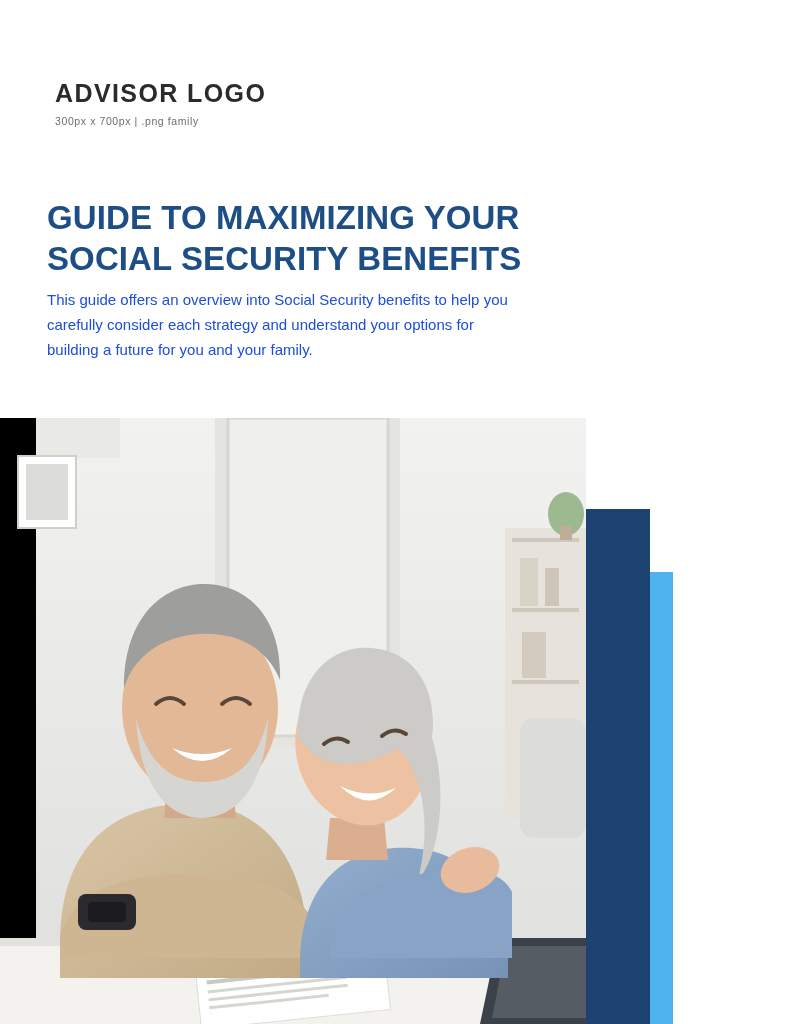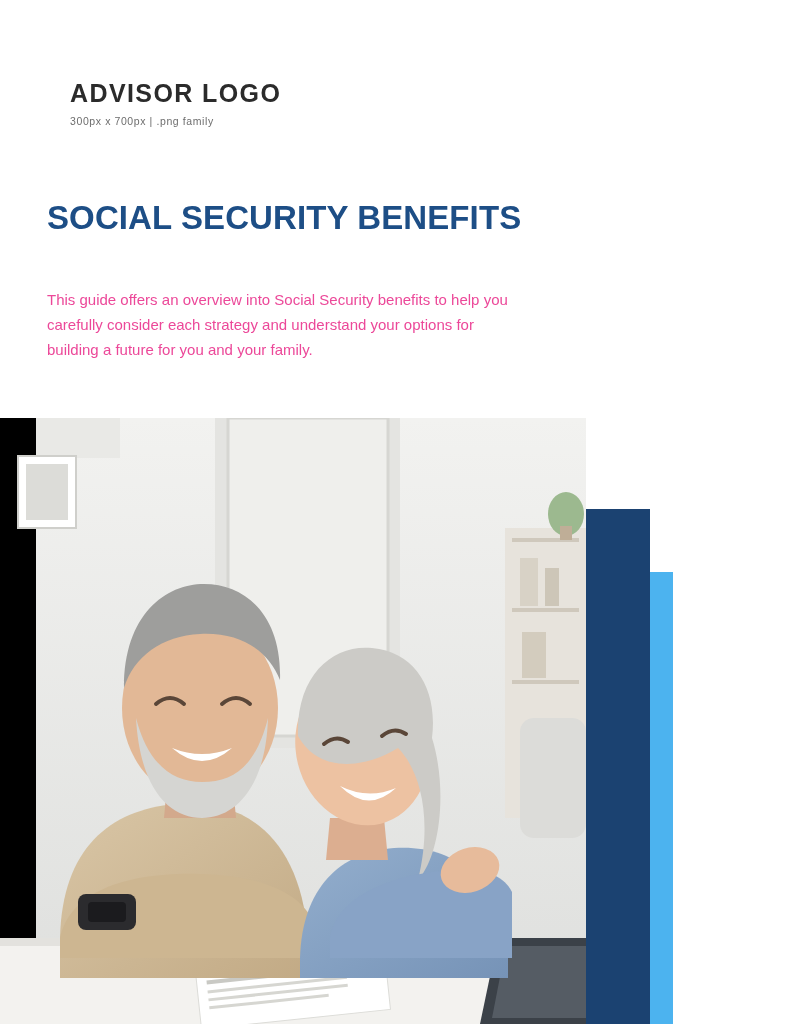--- a/index.html
+++ b/index.html
@@ -19,21 +19,21 @@
     position: absolute;
     left: 0; top: 0;
     width: 791px;
     height: 1024px;
     background: #ffffff;
   }
 
   
   .logo-block {
     position: absolute;
-    left: 70px;
+    left: 55px;
     top: 80px;
     width: 420px;
   }
   .logo-title {
     font-family: "Liberation Sans", sans-serif;
     font-size: 25px;
     font-weight: bold;
     letter-spacing: 1.4px;
     color: #2b2b2b;
     line-height: 1.1;
@@ -66,21 +66,21 @@
 
   
   .doc-intro {
     position: absolute;
     left: 47px;
     top: 272px;
     width: 475px;
     font-family: "Liberation Sans", sans-serif;
     font-size: 15px;
     line-height: 1.68;
-    color: #ec4899;
+    color: #1d4ed8;
   }
 
   
   .bar-dark {
     position: absolute;
     left: 586px;
     top: 509px;
     width: 64px;
     height: 515px;
     background: #1b4271;
@@ -110,20 +110,21 @@
 <body>
 
 <div class="page">
 
   <div class="logo-block">
     <div class="logo-title">ADVISOR LOGO</div>
     <div class="logo-sub">300px x 700px | .png family</div>
   </div>
 
   <h1 class="doc-title">
+    <span class="line">GUIDE TO MAXIMIZING YOUR</span>
     <span class="line">SOCIAL SECURITY BENEFITS</span>
   </h1>
 
   <p class="doc-intro">This guide offers an overview into Social Security benefits to help you carefully consider each strategy and understand your options for building a future for you and your family.</p>
 
   <div class="bar-dark"></div>
   <div class="bar-light"></div>
 
   <div class="photo">
     <svg width="586" height="606" viewBox="0 0 586 606" xmlns="http://www.w3.org/2000/svg">

